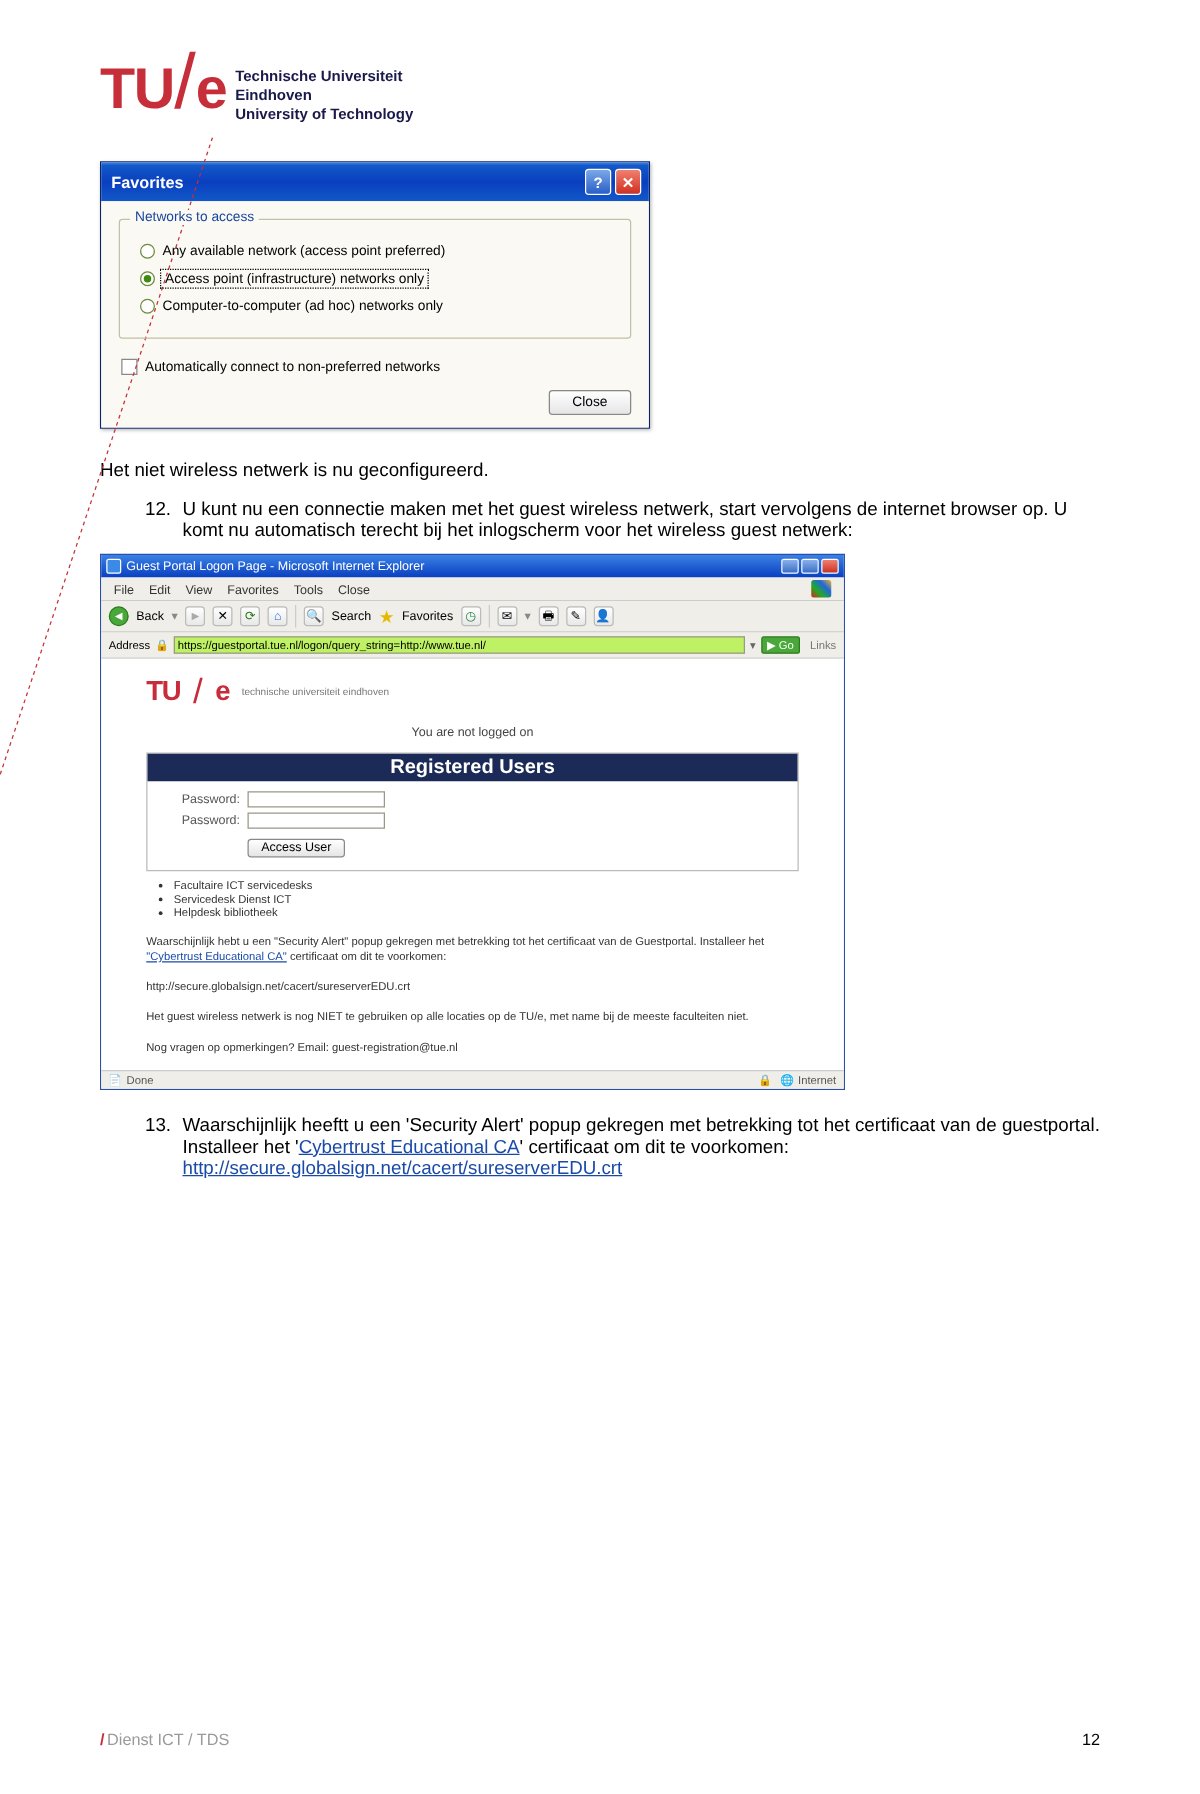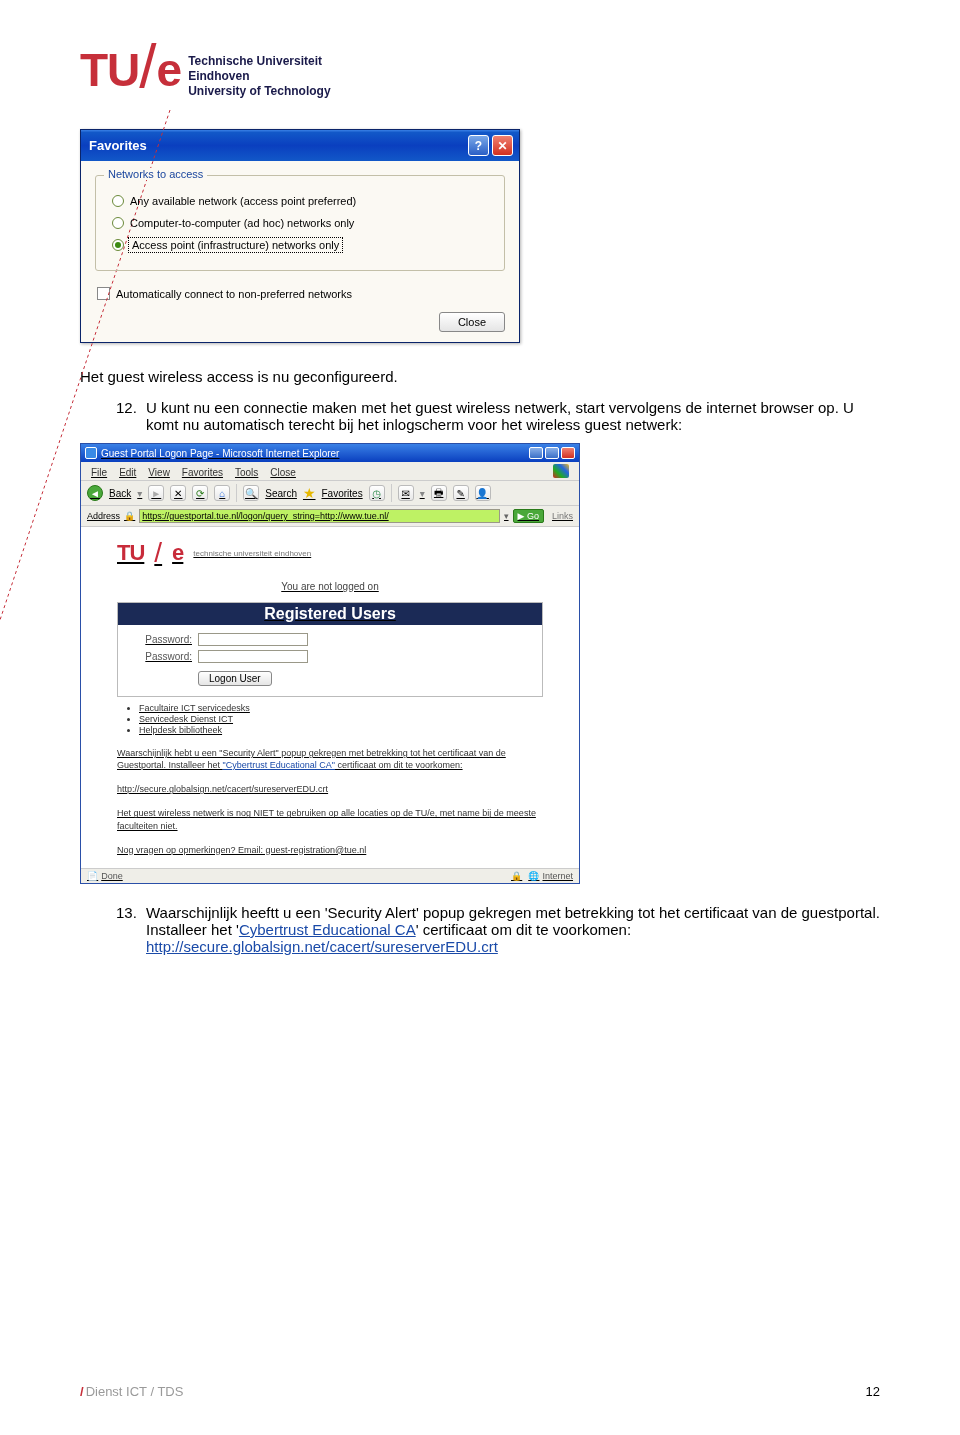--- a/index.html
+++ b/index.html
@@ -98,27 +98,26 @@
   }
   .clear { clear: both; }
   
   .para1 { font-size: 15px; margin: 10px 0 14px 0; }
   .list-block { margin-left: 36px; }
   .list-item { display: flex; font-size: 15px; margin-bottom: 6px; }
   .list-num { width: 30px; flex-shrink: 0; }
   .list-text { }
   
   .browser {
-    width: 500px;
+    width: 596px;
     border: 1px solid #2a4fa8;
     font-family: Tahoma, sans-serif;
     font-size: 10px;
     margin: 10px 0 20px 0;
     filter: blur(0.3px);
-    text-decoration: underline;
   }
   .br-title {
     background: linear-gradient(to bottom,#3a81e6,#0a3fbf);
     color: #fff;
     padding: 3px 4px;
     display: flex; align-items: center;
     font-size: 10px;
   }
   .br-title .ie-icon {
     width: 12px; height: 12px; background: #3a8ae6; border: 1px solid #fff;
@@ -240,38 +239,38 @@
     <span class="btn close-btn">✕</span>
   </div>
   <div class="xp-body">
     <div class="group">
       <div class="group-title">Networks to access</div>
       <div class="radio-row">
         <span class="radio-circle"></span>
         <span>Any available network (access point preferred)</span>
       </div>
       <div class="radio-row">
+        <span class="radio-circle checked"></span>
+        <span class="dotted-focus">Access point (infrastructure) networks only</span>
+      </div>
+      <div class="radio-row">
         <span class="radio-circle"></span>
         <span>Computer-to-computer (ad hoc) networks only</span>
-      </div>
-      <div class="radio-row">
-        <span class="radio-circle checked"></span>
-        <span class="dotted-focus">Access point (infrastructure) networks only</span>
       </div>
     </div>
     <div class="checkbox-row">
       <span class="checkbox"></span>
       <span>Automatically connect to non-preferred networks</span>
     </div>
     <button class="xp-close">Close</button>
     <div class="clear"></div>
   </div>
 </div>
 
-<p class="para1">Het guest wireless access is nu geconfigureerd.</p>
+<p class="para1">Het niet wireless netwerk is nu geconfigureerd.</p>
 
 <div class="list-block">
   <div class="list-item">
     <span class="list-num">12.</span>
     <span class="list-text">U kunt nu een connectie maken met het guest wireless netwerk, start vervolgens de internet browser op. U komt nu automatisch terecht bij het inlogscherm voor het wireless guest netwerk:</span>
   </div>
 </div>
 
 <div class="browser">
   <div class="br-title">
@@ -335,21 +334,21 @@
       <div class="reg-head">Registered Users</div>
       <div class="reg-body">
         <div class="form-row">
           <label>Password:</label>
           <input style="">
         </div>
         <div class="form-row">
           <label>Password:</label>
           <input type="password" style="">
         </div>
-        <button class="logon-btn">Logon User</button>
+        <button class="logon-btn">Access User</button>
       </div>
     </div>
     <ul class="page-ul">
       <li>Facultaire ICT servicedesks</li>
       <li>Servicedesk Dienst ICT</li>
       <li>Helpdesk bibliotheek</li>
     </ul>
     <p class="page-para">
       <span>Waarschijnlijk hebt u een "Security Alert" popup gekregen met betrekking tot het certificaat van de Guestportal. Installeer het </span><span class="page-link">"Cybertrust Educational CA"</span><span> certificaat om dit te voorkomen:</span>
     </p>

